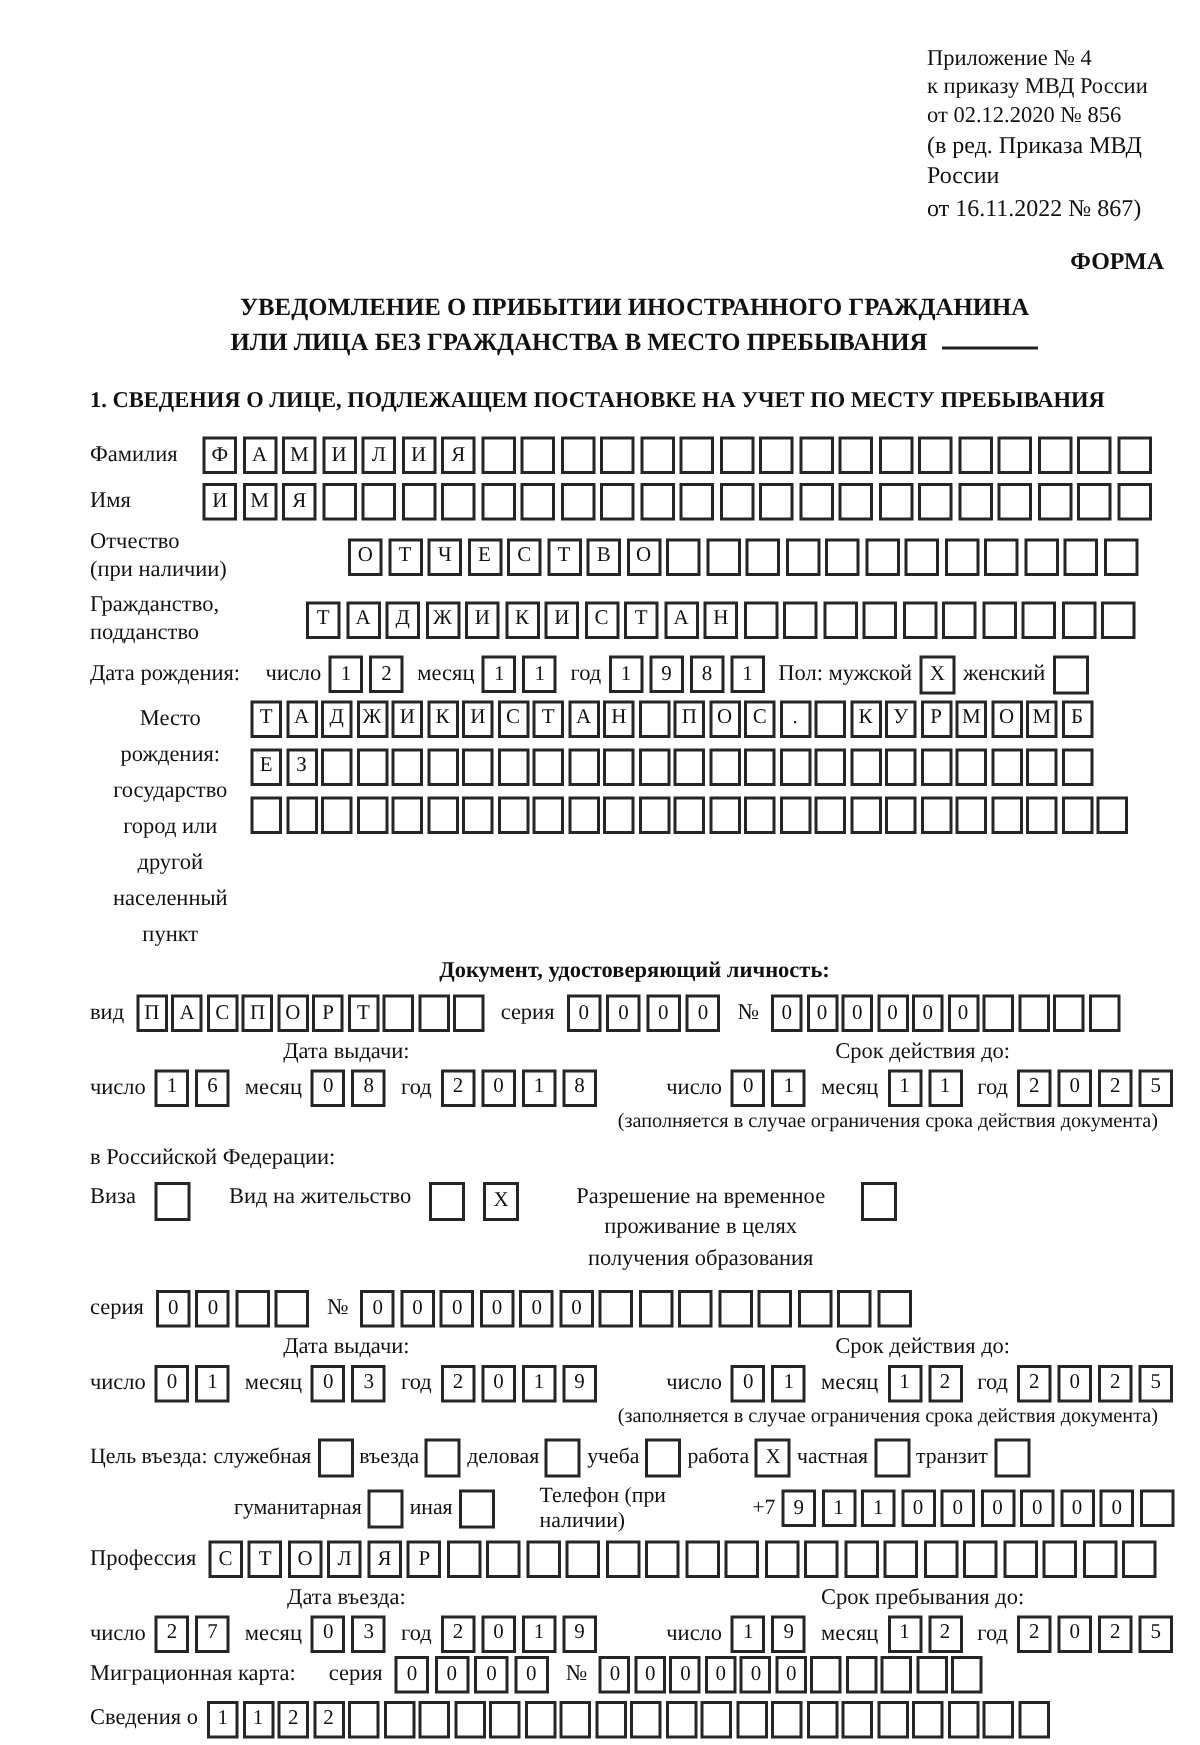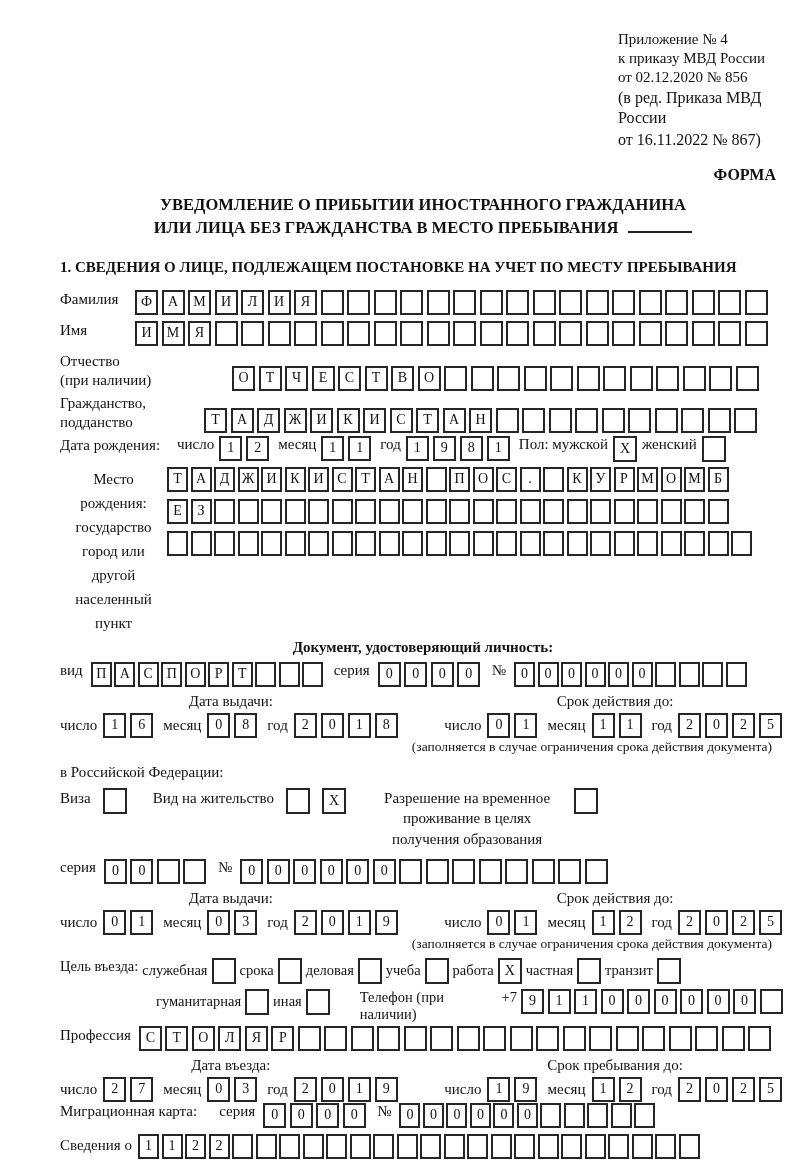--- a/index.html
+++ b/index.html
@@ -7,22 +7,22 @@
   .page{box-sizing:border-box;width:800px;height:1163px;padding:30px 14px 10px 60px;}
   
   .ref{margin-left:558px;line-height:1.25;}
   .ref .small{font-size:16px;margin-top:2px;}
   .forma{text-align:right;padding-right:10px;font-weight:bold;font-size:16px;margin:16px 0 10px;}
   
   .title{text-align:center;font-weight:bold;font-size:16.5px;line-height:1.35;margin:6px 0 2px;}
   .blank-line{display:inline-block;width:64px;height:13px;border-bottom:2px solid #222;margin-left:10px;}
   .sec-heading{font-weight:bold;font-size:15px;margin:20px 0 14px;white-space:nowrap;}
   
-  .row{display:flex;align-items:flex-start;gap:8px;margin-bottom:3px;min-height:28px;flex-wrap:nowrap;}
-  .row.top{align-items:flex-end;gap:37px;}
+  .row{display:flex;align-items:center;gap:8px;margin-bottom:3px;min-height:28px;flex-wrap:nowrap;}
+  .row.top{align-items:center;gap:37px;}
   .lbl{flex:none;line-height:1.3;}
   .w71{width:67px;}
   .w135{width:135px;}
   .w107{width:107px;}
   .cells{display:inline-flex;flex:none;}
   .cell{box-sizing:border-box;flex:none;display:inline-flex;align-items:center;justify-content:center;
         width:23px;height:25px;border:2px solid #262626;margin-right:3.5px;font-size:14px;background:#fff;}
   .cells-sm .cell{width:21px;margin-right:2.5px;}
   .dcells .cell{margin-right:4px;}
   .checkbox{box-sizing:border-box;flex:none;display:inline-flex;align-items:center;justify-content:center;
@@ -482,21 +482,21 @@
   </div>
   <div class="note">(заполняется в случае ограничения срока действия документа)</div>
 
   <div class="row p-row">
     <span>Цель въезда:</span>
     <span class="pair">
         <span>служебная</span>
         <span class="checkbox"></span>
       </span>
     <span class="pair">
-        <span>срока</span>
+        <span>въезда</span>
         <span class="checkbox"></span>
       </span>
     <span class="pair">
         <span>деловая</span>
         <span class="checkbox"></span>
       </span>
     <span class="pair">
         <span>учеба</span>
         <span class="checkbox"></span>
       </span>

